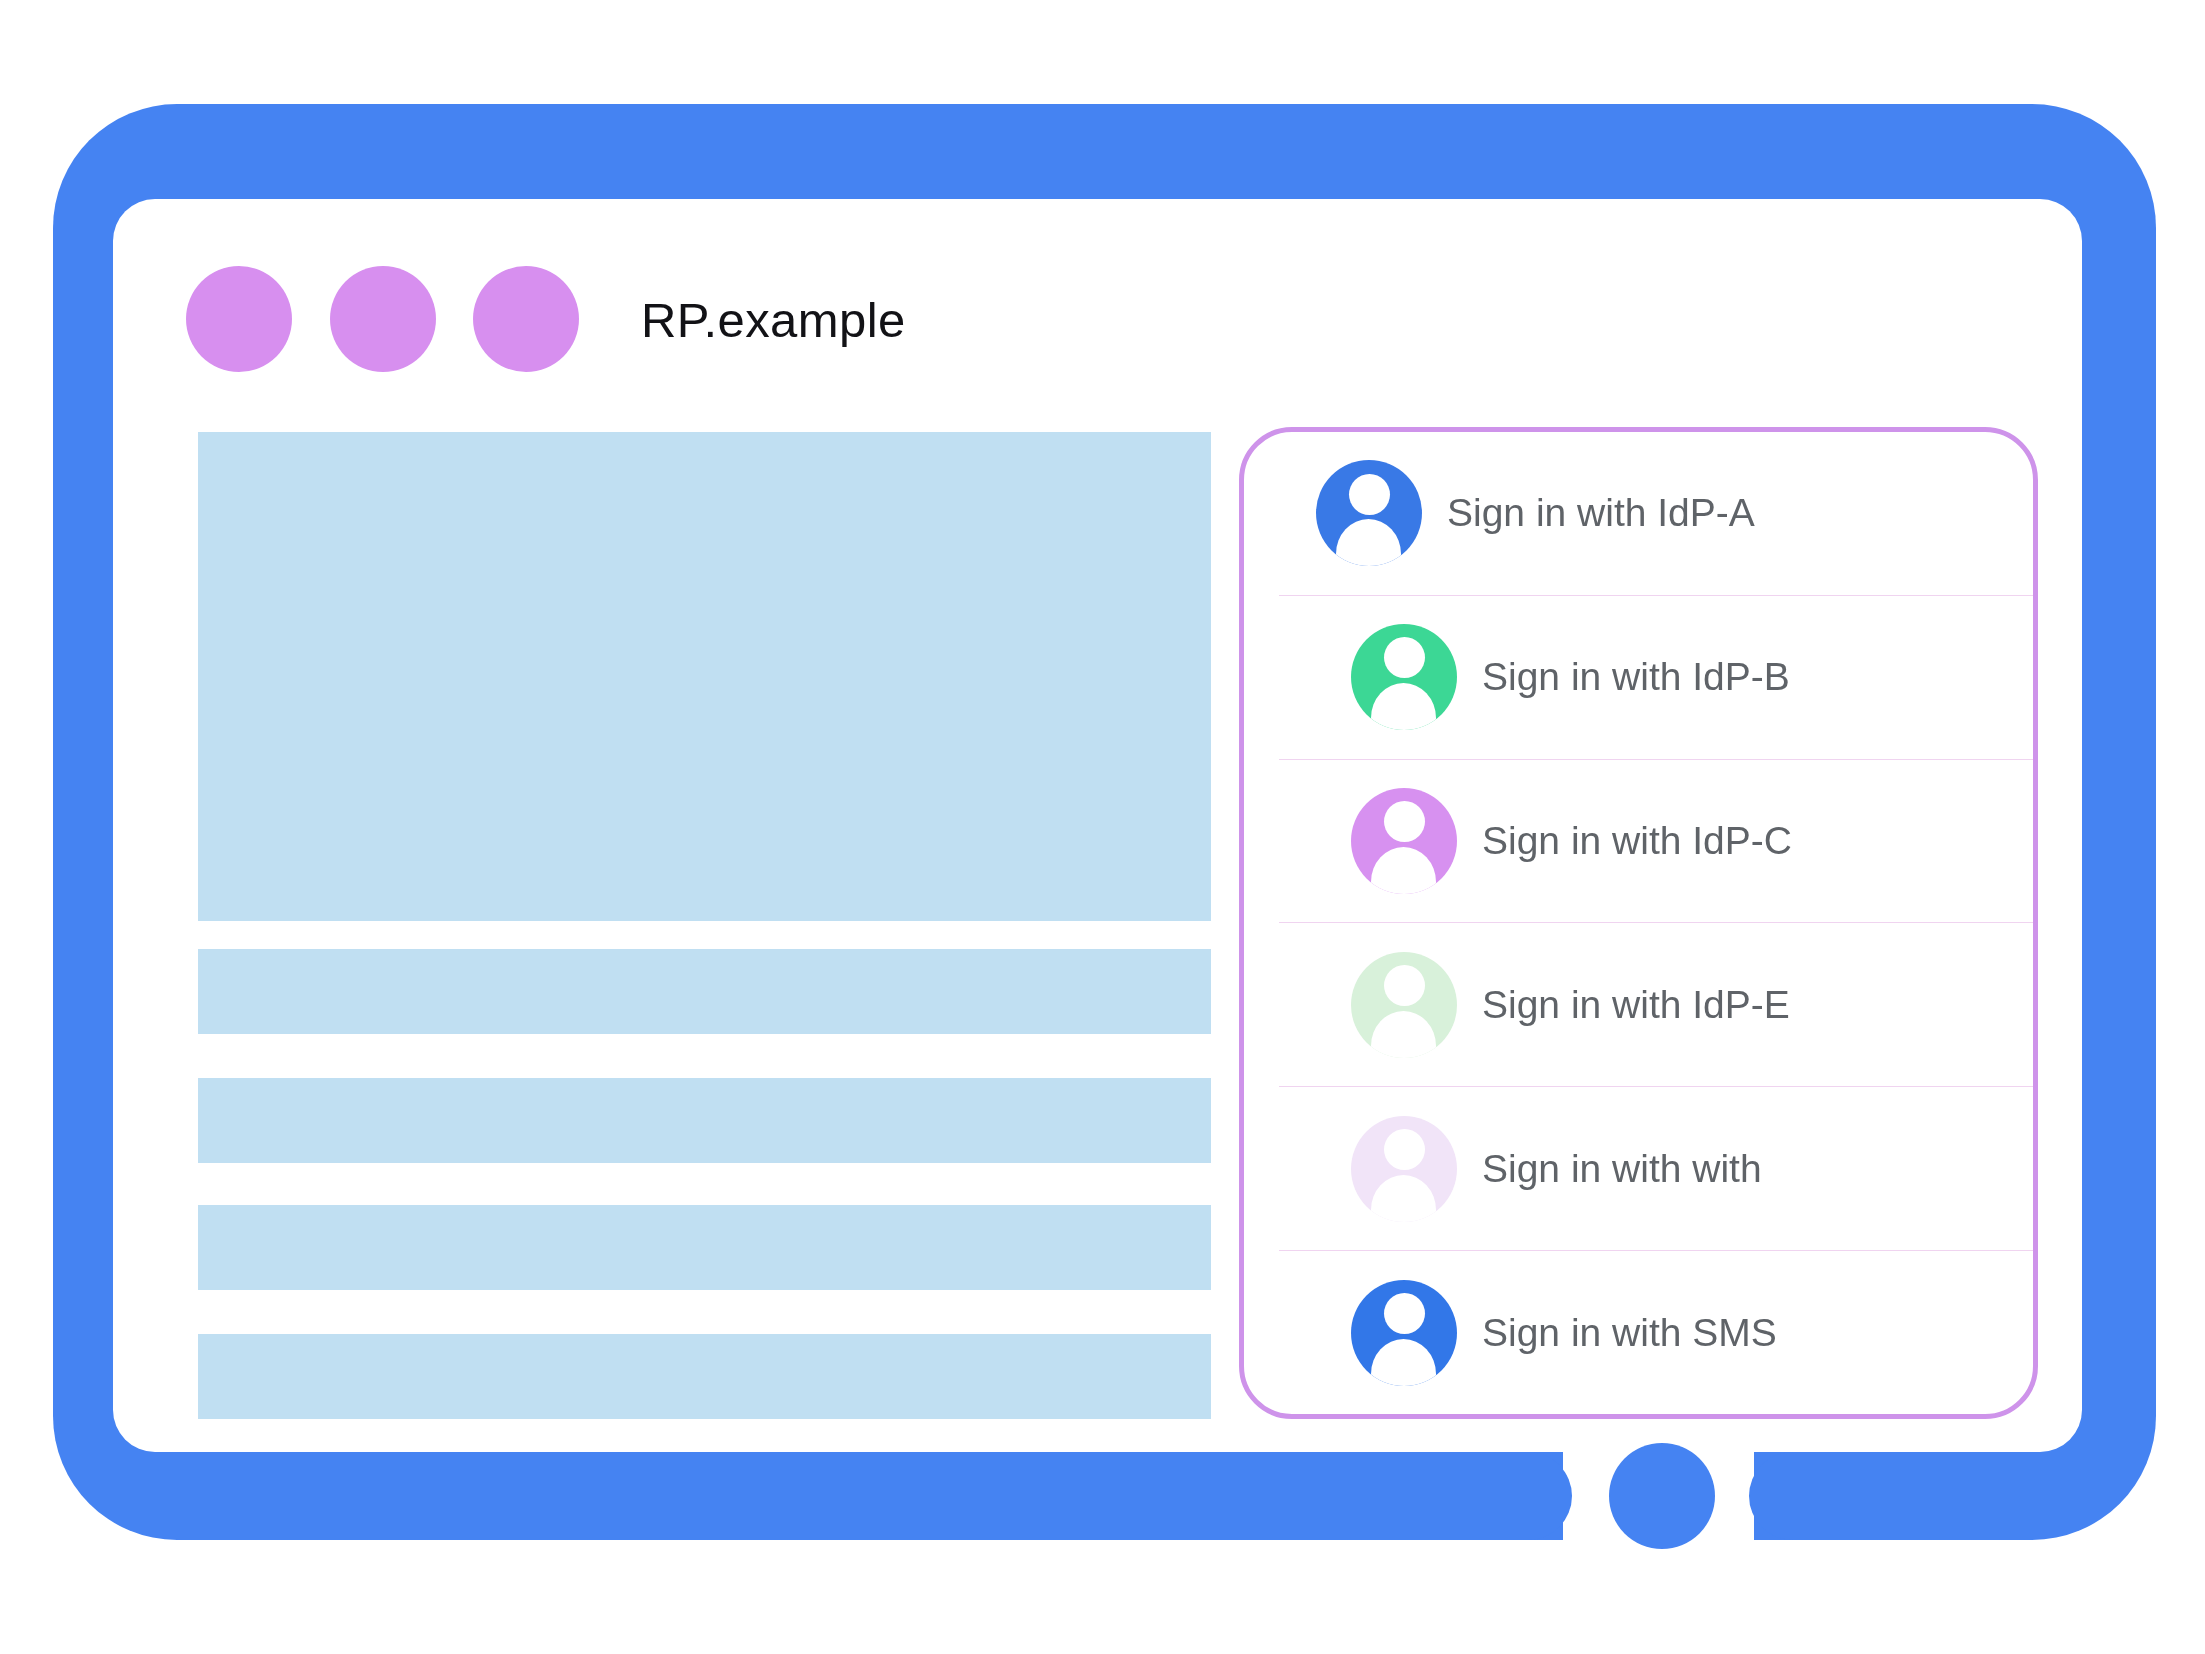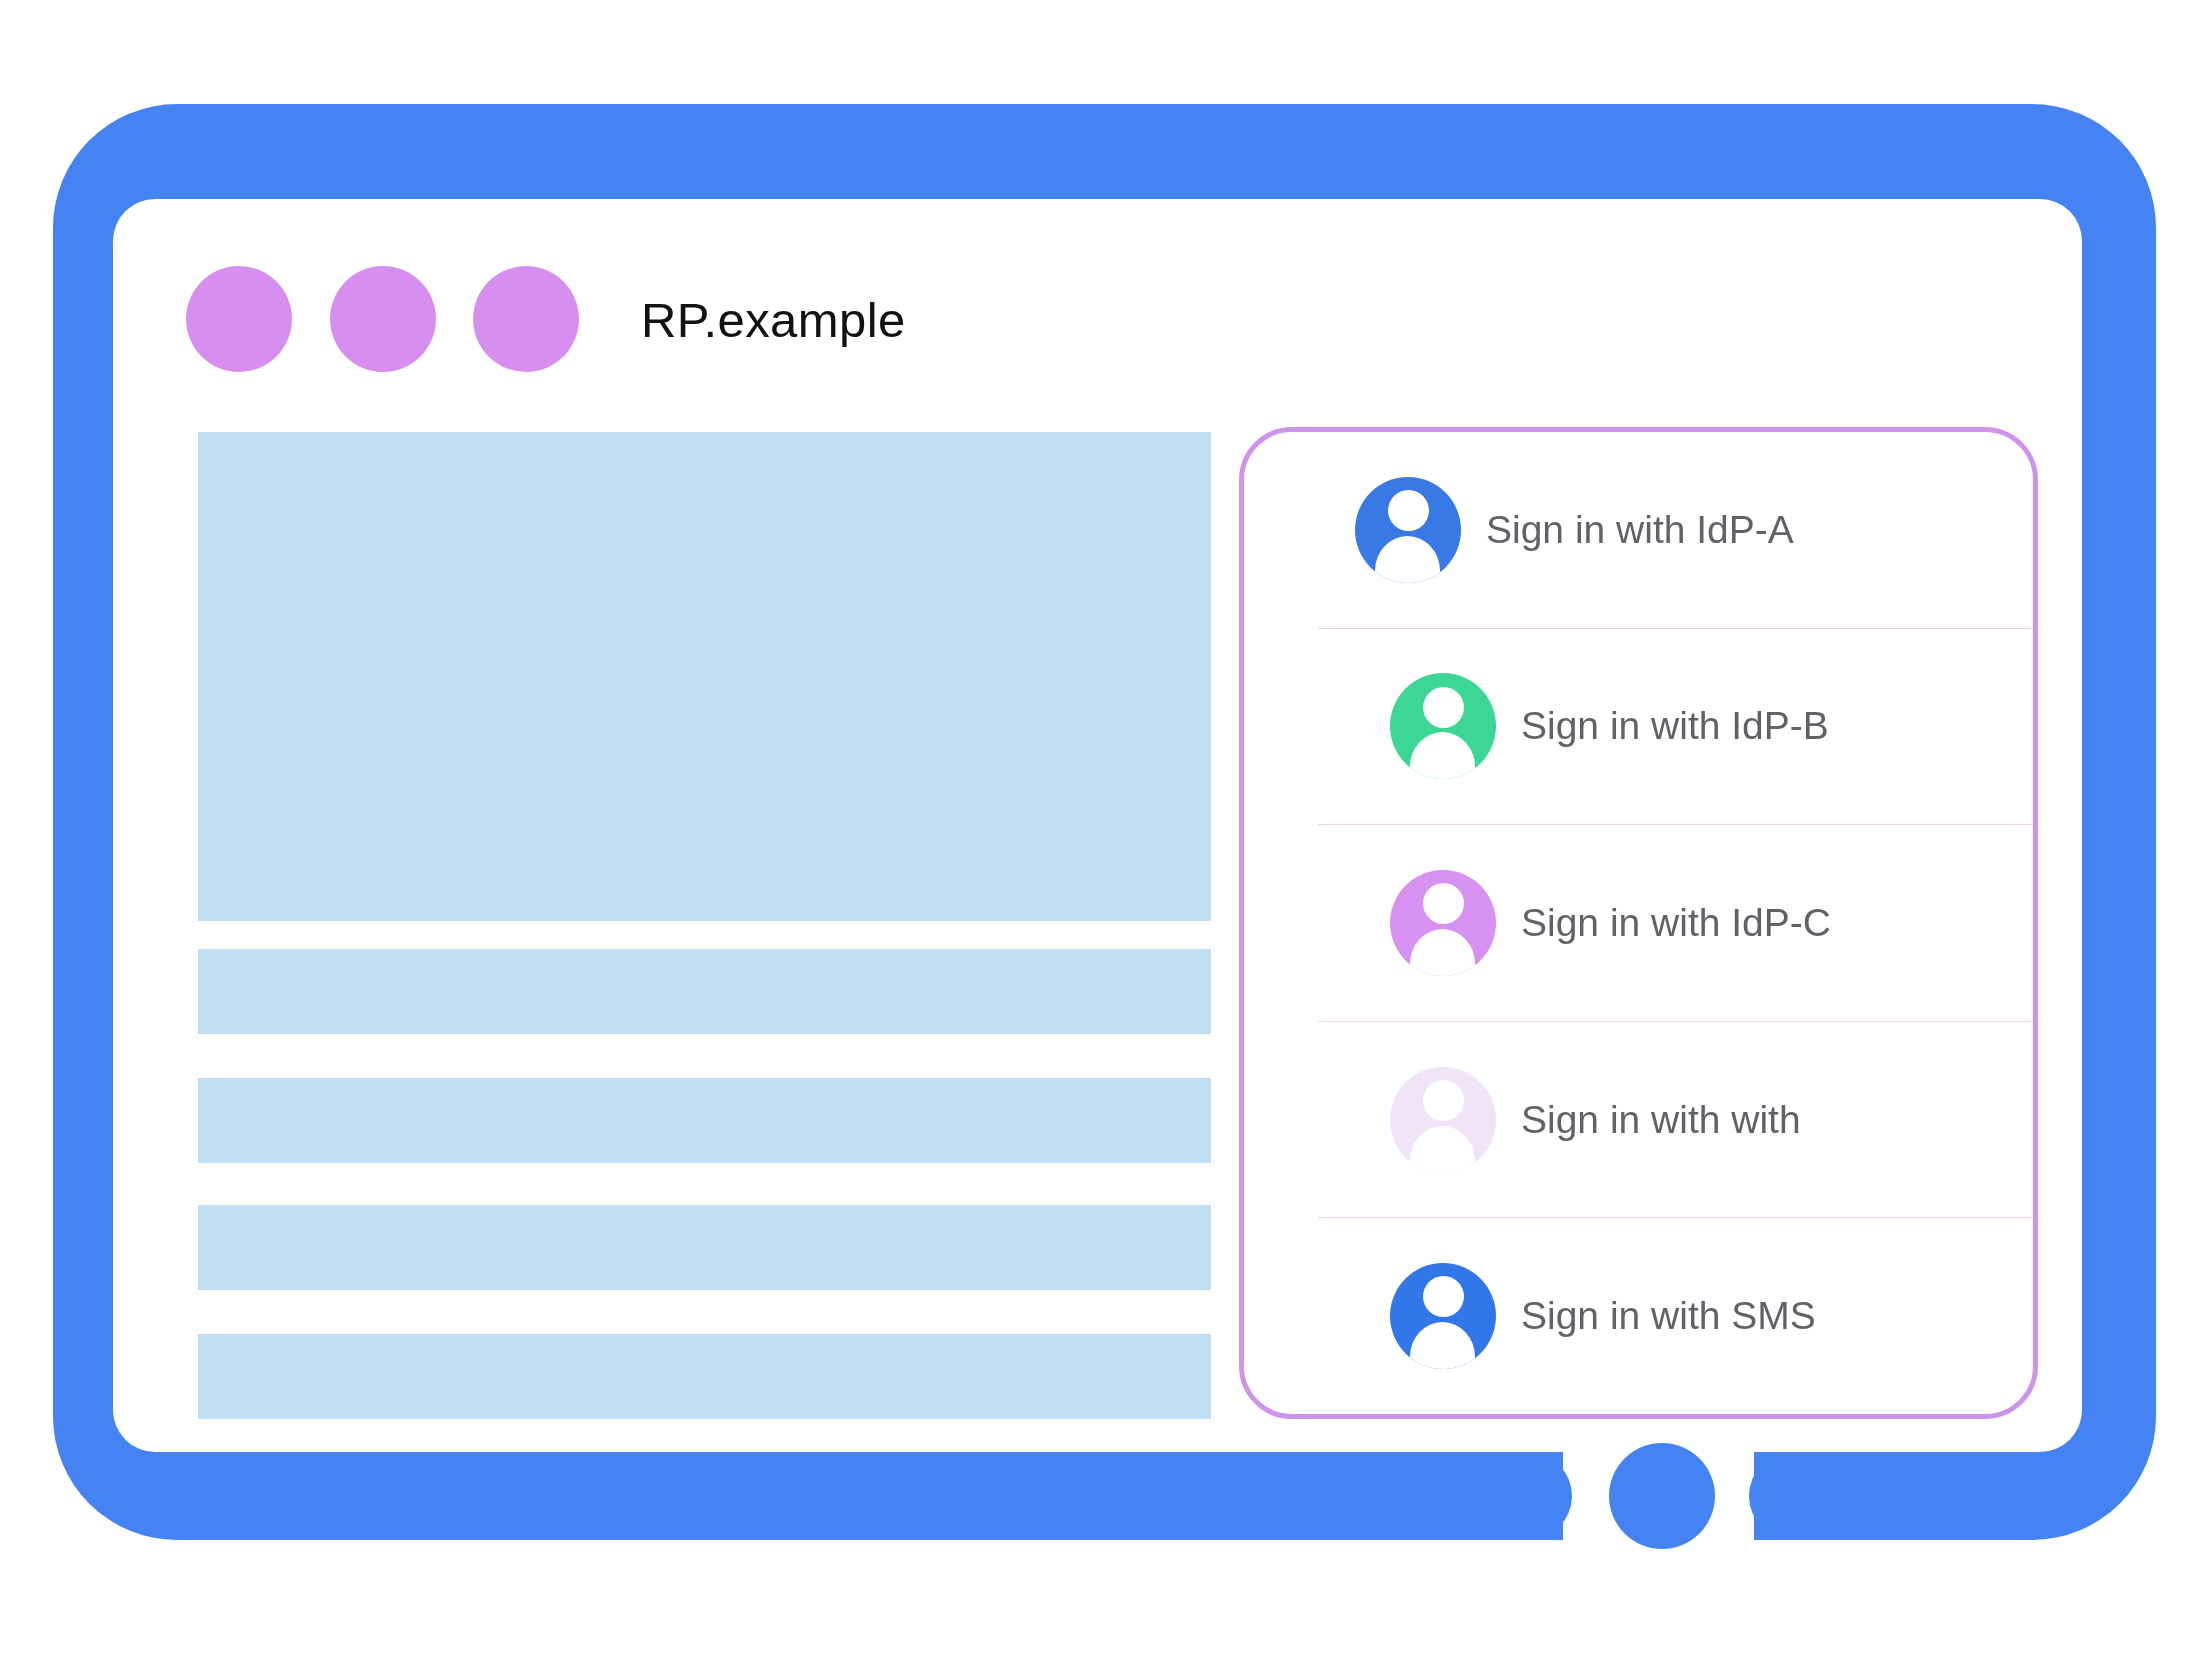--- a/index.html
+++ b/index.html
@@ -31,21 +31,21 @@
   .ph{position:absolute;left:198px;width:1013px;background:#c0dff2;}
   .ph-hero{top:432px;height:489px;}
   .ph-bar1{top:949px;height:85px;}
   .ph-bar2{top:1078px;height:85px;}
   .ph-bar3{top:1205px;height:85px;}
   .ph-bar4{top:1334px;height:85px;}
 
   
   .signin-panel{position:absolute;left:1239px;top:427px;width:799px;height:992px;
                 box-sizing:border-box;background:#ffffff;border:5.3px solid #ce93ea;
-                border-radius:53px;display:flex;flex-direction:column;overflow:hidden;padding-left:39px;}
+                border-radius:53px;display:flex;flex-direction:column;overflow:hidden;}
   .signin-row{flex:1;display:flex;align-items:center;padding-left:72px;gap:25px;}
   .signin-row + .signin-row{border-top:1.8px solid #f0d4f0;margin-left:35px;}
   .row-label{font-size:39px;font-weight:500;color:#5f6368;}
 
   
   .avatar{position:relative;width:106px;height:106px;border-radius:50%;overflow:hidden;flex:0 0 auto;}
   .avatar .head{position:absolute;left:33px;top:13.2px;width:41px;height:41px;
                 background:#ffffff;border-radius:50%;}
   .avatar .body{position:absolute;left:20px;top:59px;width:65px;height:56px;
                 background:#ffffff;border-radius:50% 50% 0 0 / 62% 62% 0 0;}
@@ -89,20 +89,27 @@
 
     <div class="signin-row">
       <div class="avatar" style="background-color: rgb(215, 145, 240);">
         <div class="head"></div>
           <div class="body"></div>
       </div>
       <div class="row-label">Sign in with IdP-C</div>
     </div>
 
 
+    <div class="signin-row">
+      <div class="avatar" style="background-color: rgb(216, 241, 218);">
+        <div class="head"></div>
+          <div class="body"></div>
+      </div>
+      <div class="row-label">Sign in with IdP-E</div>
+    </div>
 
     <div class="signin-row">
       <div class="avatar" style="background-color: rgb(241, 228, 248);">
         <div class="head"></div>
           <div class="body"></div>
       </div>
       <div class="row-label">Sign in with with</div>
     </div>
 
     <div class="signin-row">

